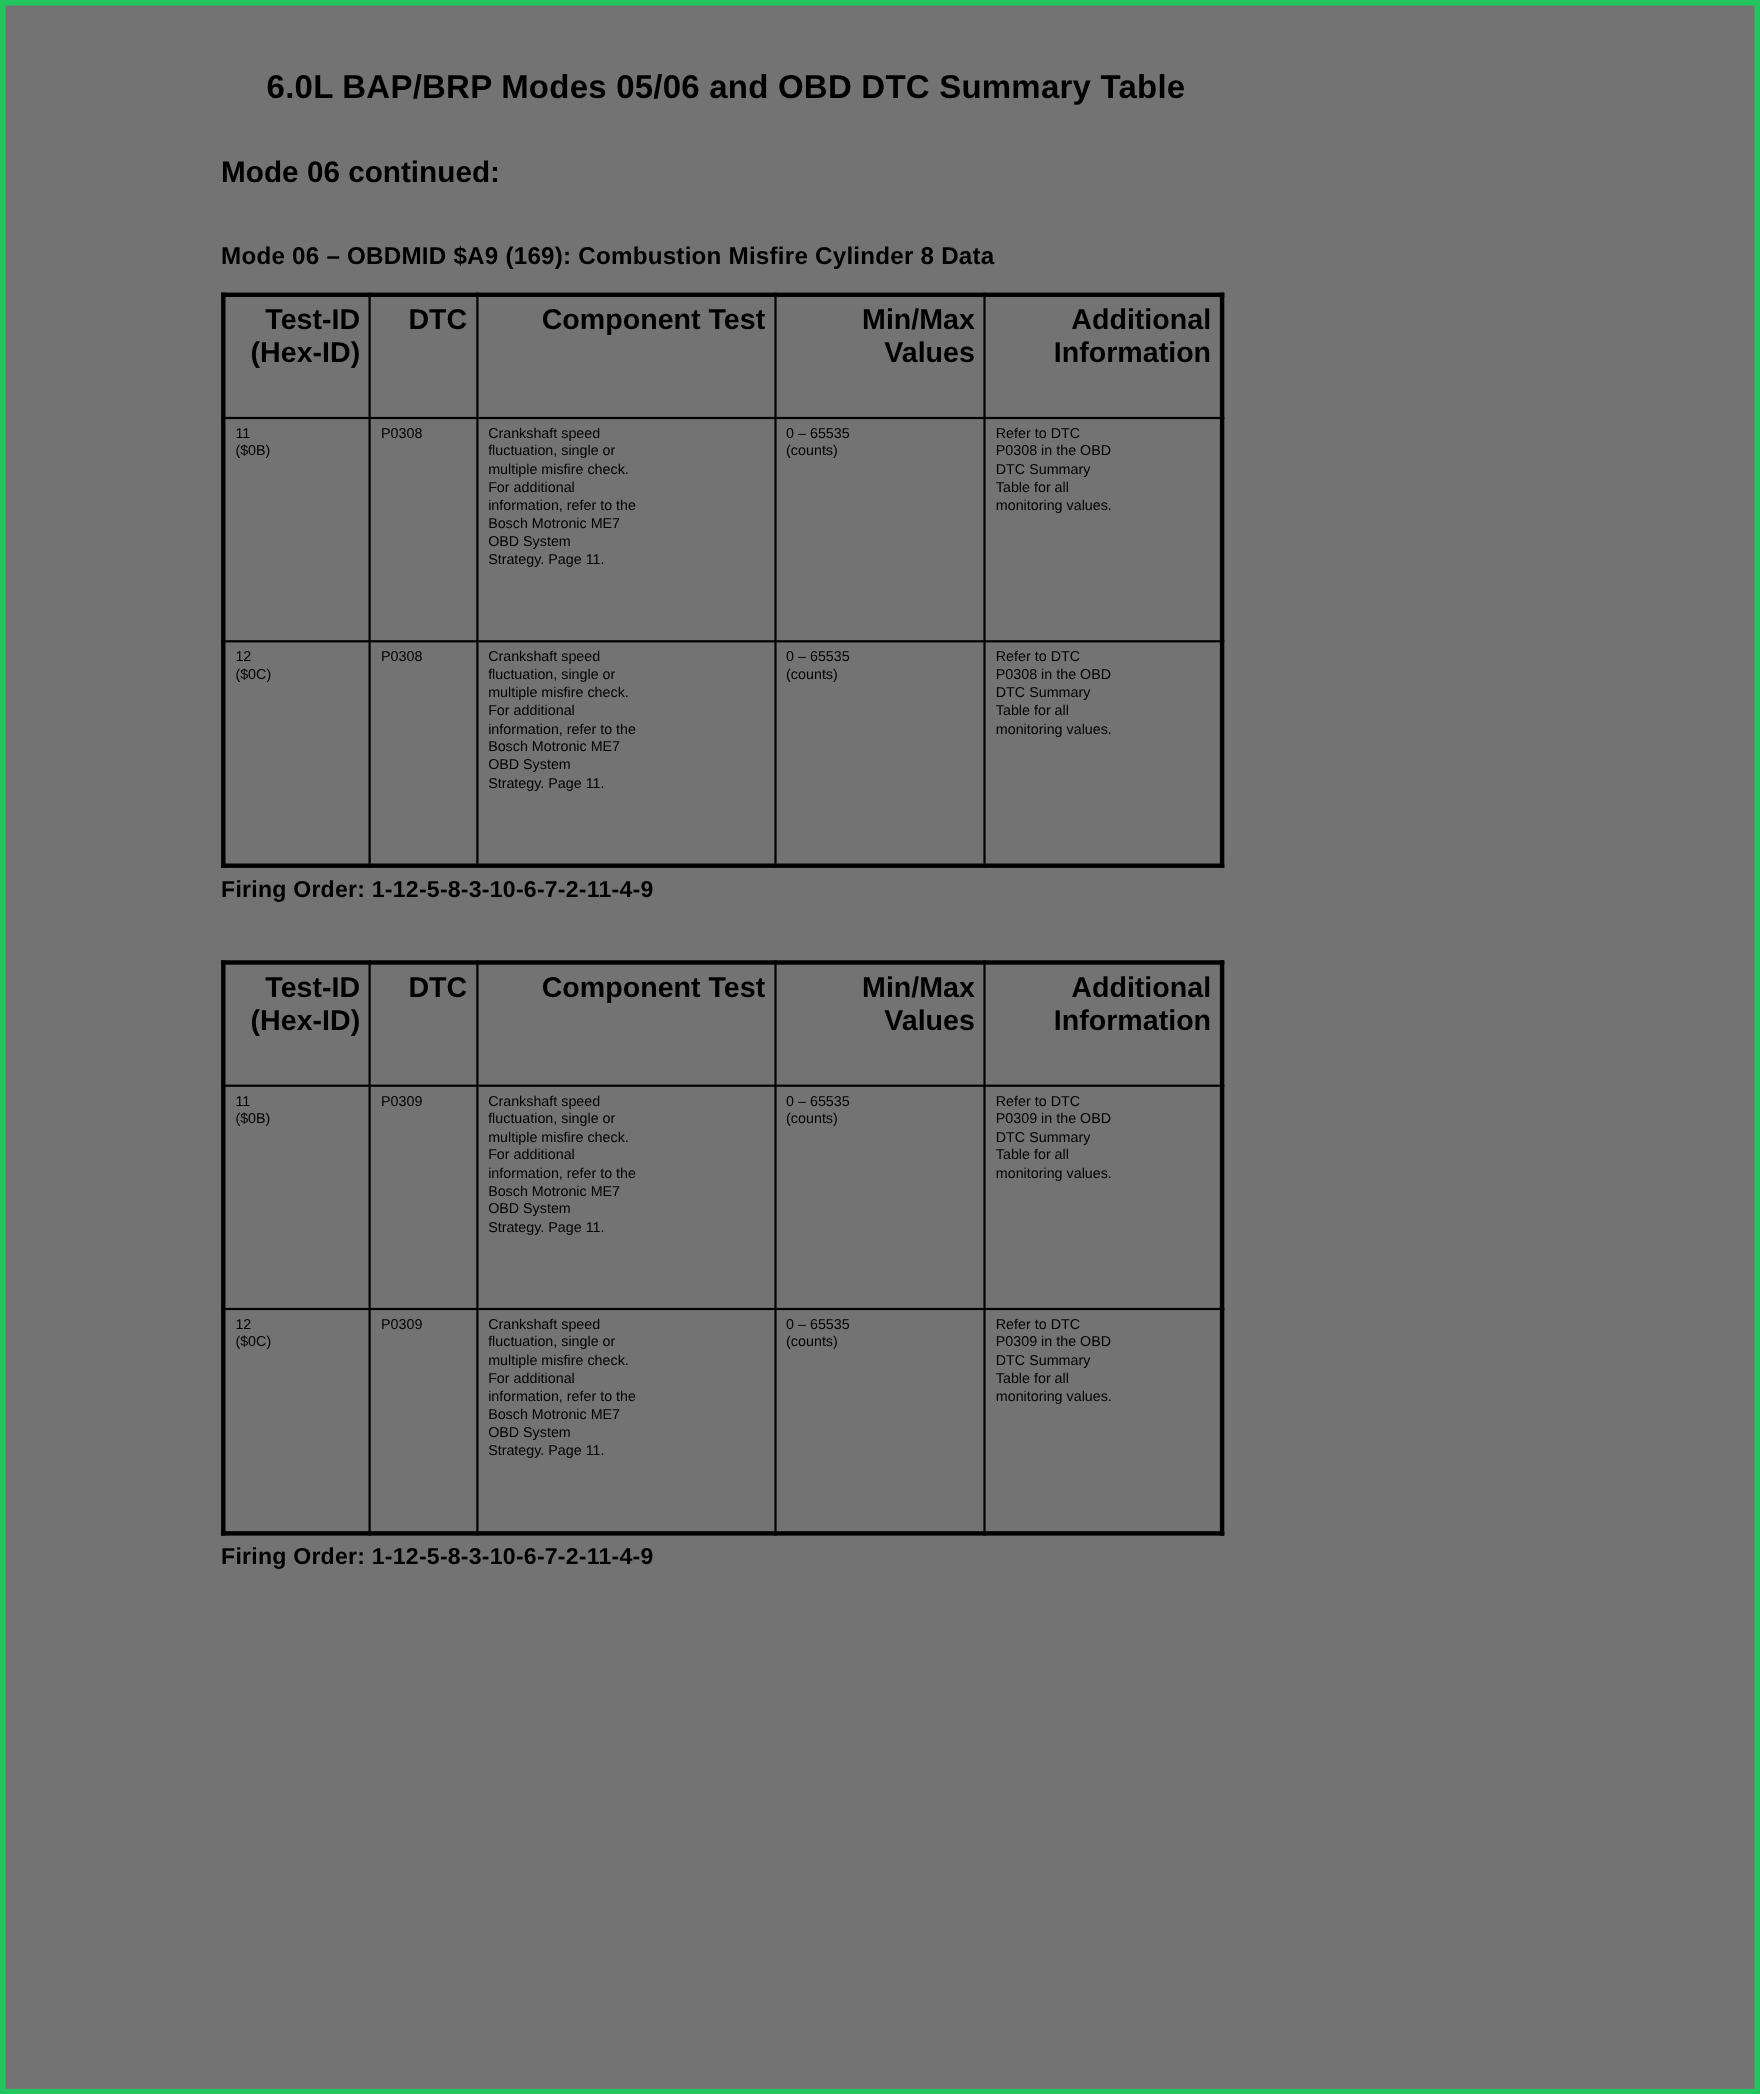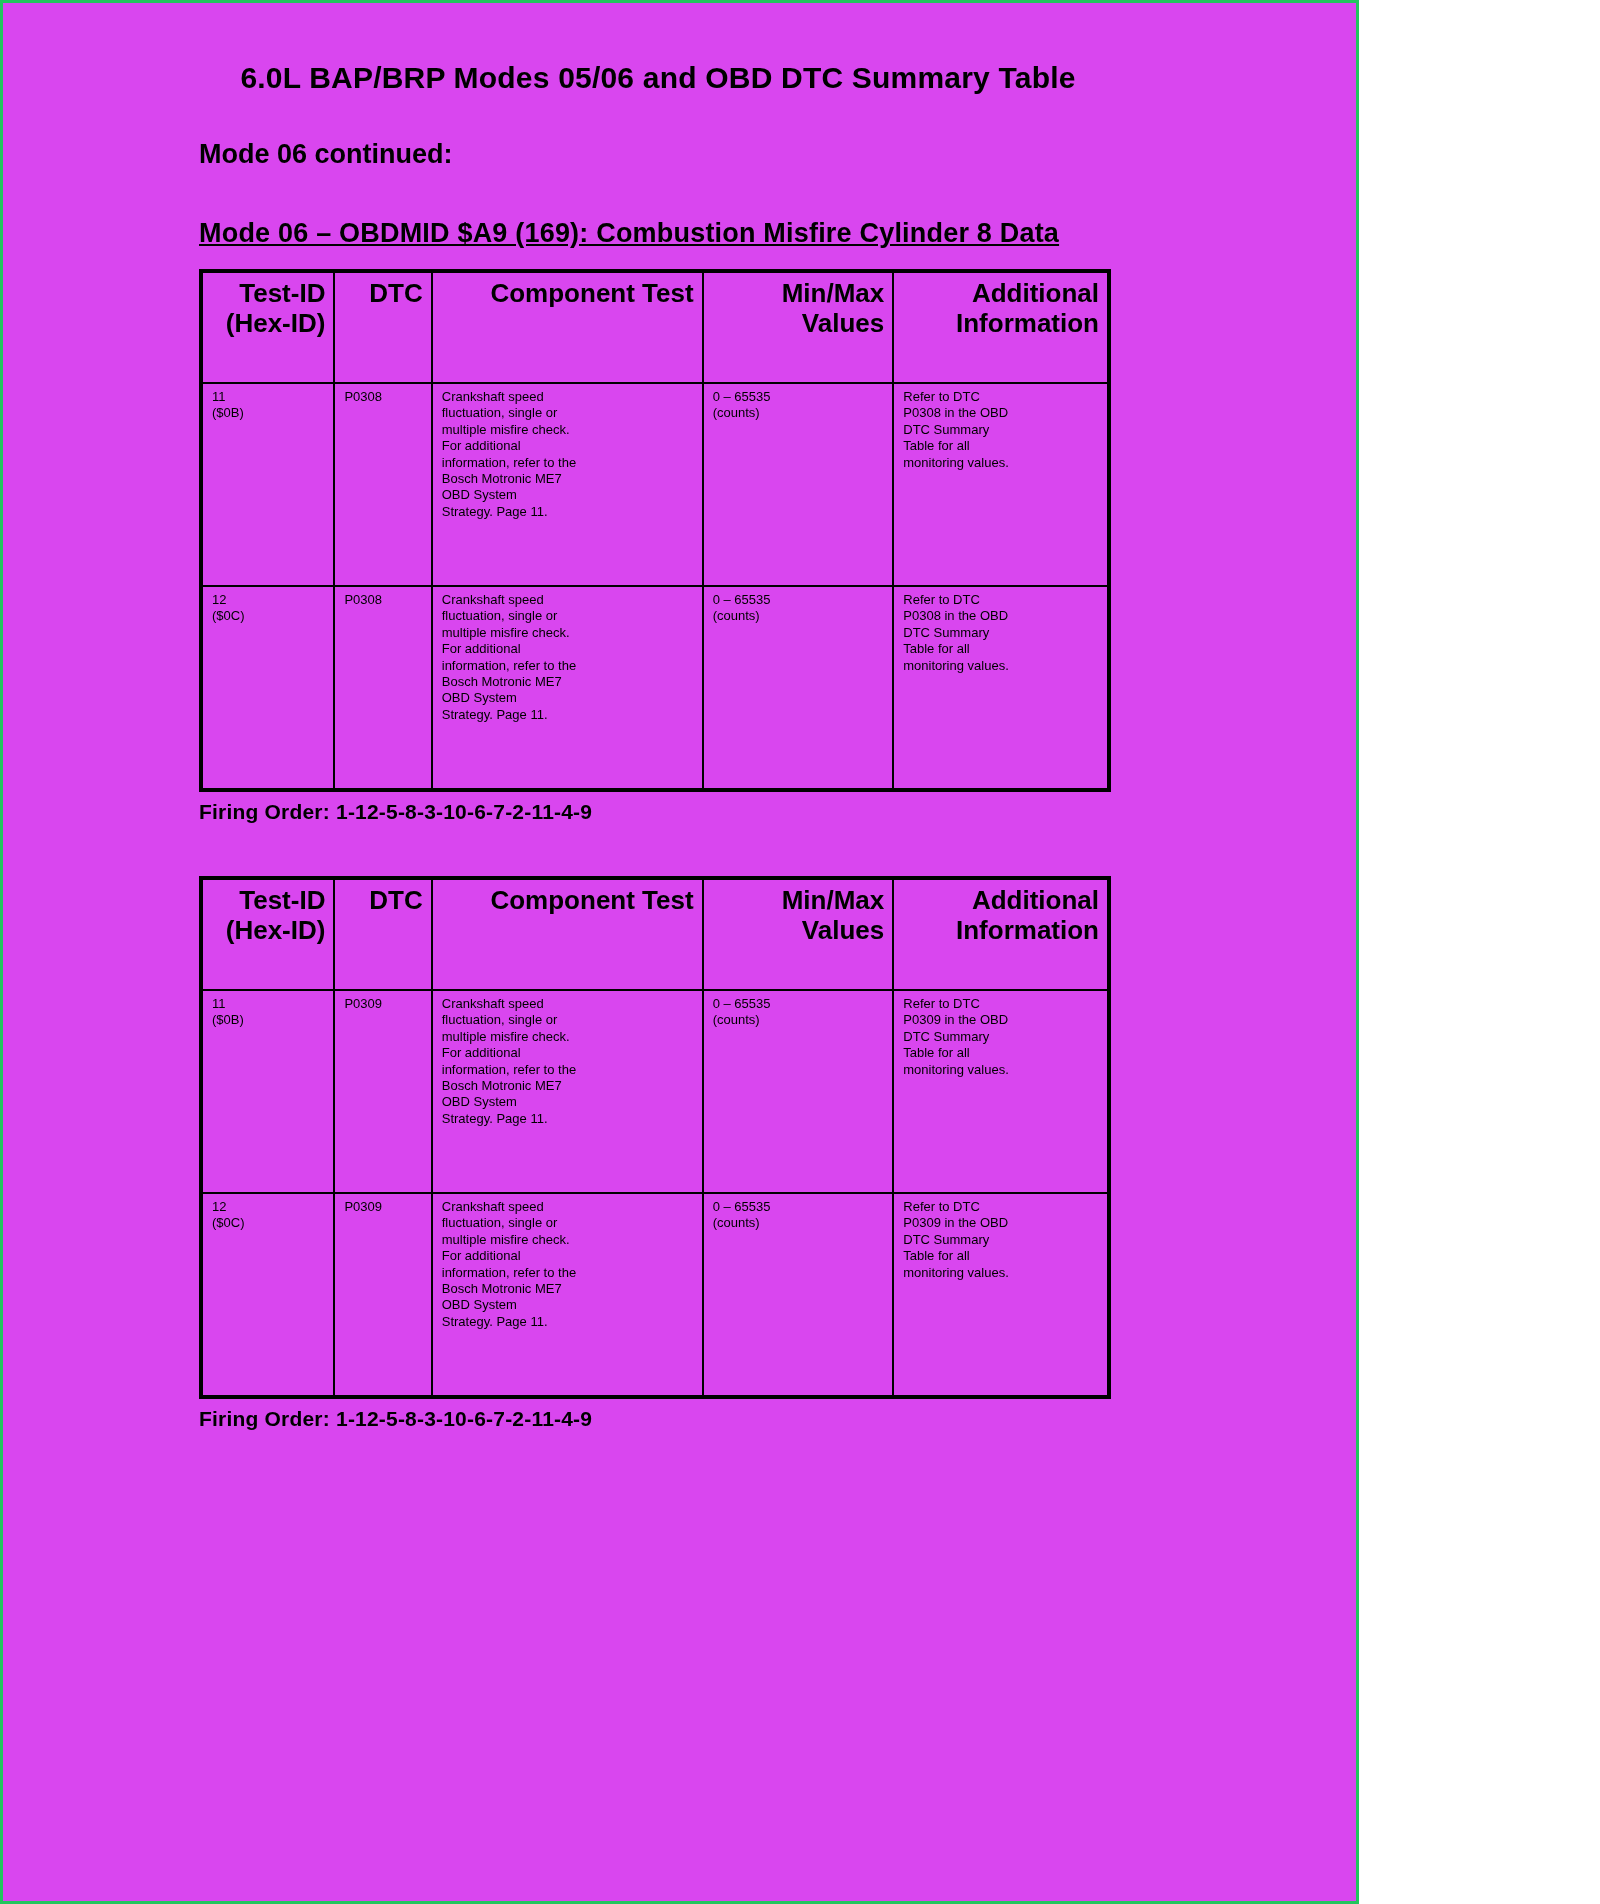--- a/index.html
+++ b/index.html
@@ -3,49 +3,48 @@
 <meta charset="utf-8">
 <style>
   html, body {
     margin: 0;
     padding: 0;
     background: #ffffff;
     font-family: "Liberation Sans", sans-serif;
     color: #000000;
   }
   .page {
-    width: 1359px;
+    width: 1600px;
     height: 1904px;
     box-sizing: border-box;
-    border: 3px solid #22c55e;
-    background: #d946ef;
+    border: 5px solid #22c55e;
+    background: #737373;
     overflow: hidden;
   }
   .content {
     padding: 58px 0 0 196px;
     width: 918px;
   }
   .doc-title {
     font-size: 30px;
     font-weight: bold;
     text-align: center;
     margin: 0 0 44px 0;
     letter-spacing: 0.2px;
   }
   .continued {
     font-size: 27px;
     font-weight: bold;
     margin: 0 0 48px 0;
   }
   .section-heading {
-    font-size: 27px;
+    font-size: 22px;
     font-weight: bold;
     margin: 0 0 20px 0;
     letter-spacing: 0.2px;
-    text-decoration: underline;
   }
   table.dtc-table {
     border-collapse: collapse;
     border: 4px solid #000;
     width: 912px;
     table-layout: fixed;
   }
   table.dtc-table col.c-testid { width: 133px; }
   table.dtc-table col.c-dtc    { width: 97px; }
   table.dtc-table col.c-comp   { width: 270px; }

